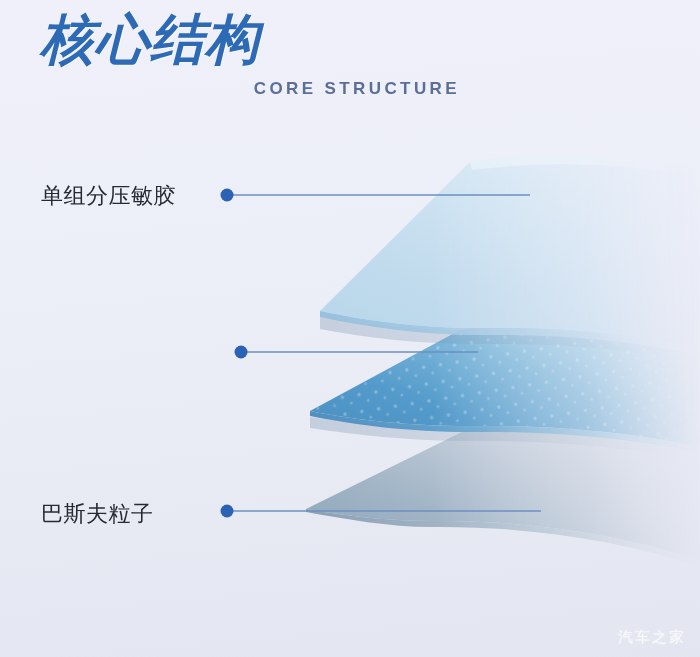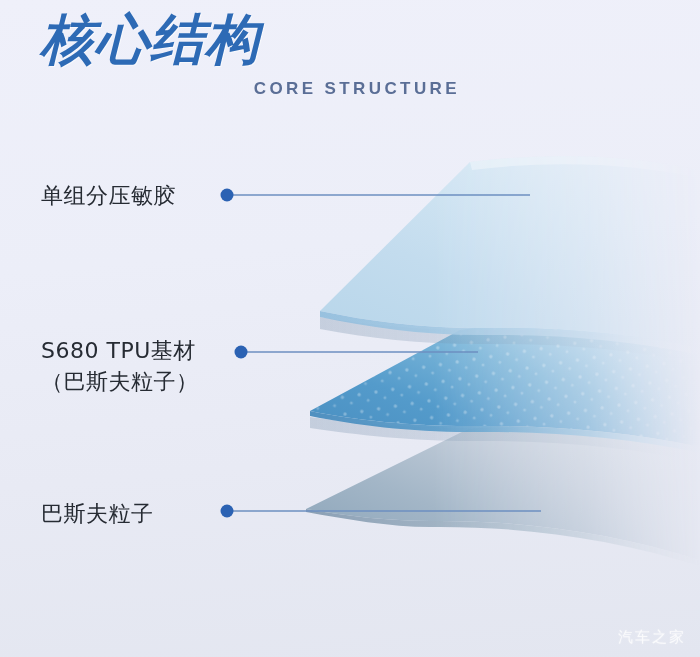--- a/index.html
+++ b/index.html
@@ -203,24 +203,20 @@
 
   <div class="heading">
     <div class="title-cn">核心结构</div>
     <div class="title-en">CORE STRUCTURE</div>
   </div>
 
   <div class="callout" id="callout-coating">
     <span>单组分压敏胶</span>
   </div>
 
-  <div class="callout" id="callout-substrate">
-    <span>S680 TPU基材</span>
-    <span class="l2">（巴斯夫粒子）</span>
-  </div>
 
   <div class="callout" id="callout-adhesive">
     <span>巴斯夫粒子</span>
   </div>
 
   <div id="watermark">汽车之家</div>
 
 </div>
 
 </body></html>

